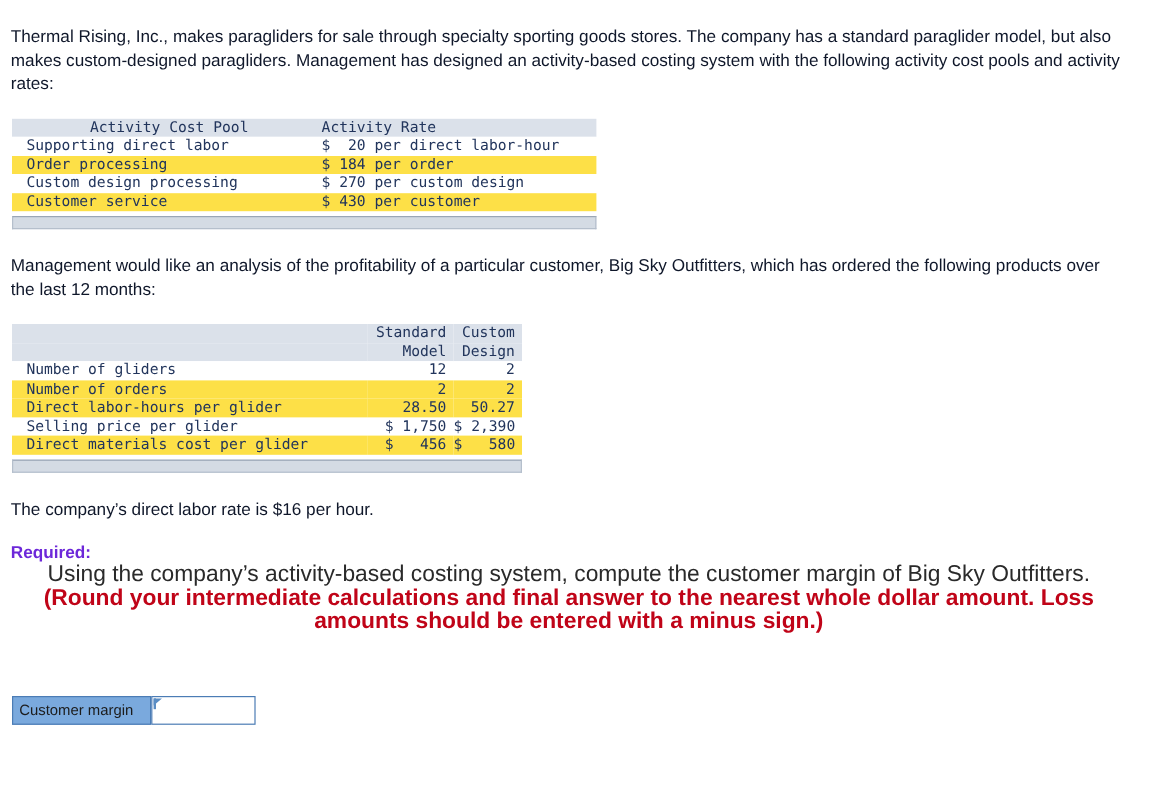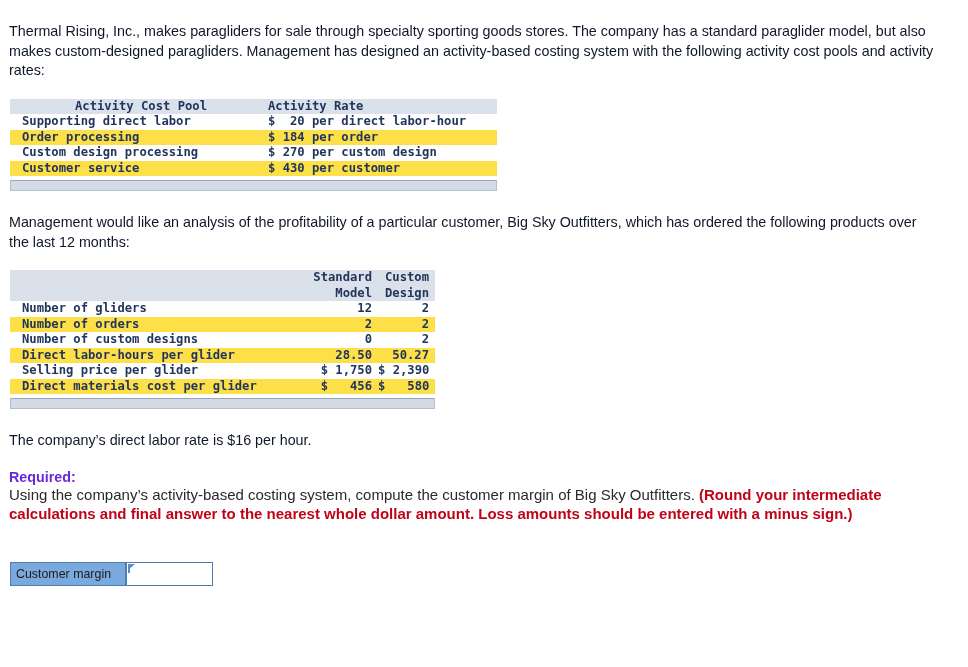--- a/index.html
+++ b/index.html
@@ -36,21 +36,21 @@
     font-family: "DejaVu Sans Mono", "Liberation Mono", monospace;
     font-size: 12.2px;
     color: #22355c;
   }
   .exhibit table {
     border-collapse: collapse;
     table-layout: fixed;
   }
   .exhibit td, .exhibit th {
     padding: 0;
-    font-weight: bold;
+    font-weight: normal;
     white-space: pre;
     line-height: 15.5px;
     height: 15.5px;
     vertical-align: middle;
   }
   .exhibit .hdr td, .exhibit .hdr th {
     background: #dbe1ea;
     color: #22355c;
   }
   .exhibit .row-odd td { background: #ffffff; }
@@ -83,35 +83,36 @@
   .hscroll-2 { width: 425px; }
 
   
   .required-label {
     font-size: 14.3px;
     font-weight: bold;
     color: #6d28d9;
     margin: 0 0 0 9px;
   }
   .required-body {
-    font-size: 15px;
+    font-size: 19px;
     line-height: 19.5px;
     margin: 0 0 0 9px;
     color: #2a2a2a;
     max-width: 930px;
+    text-align: center;
   }
   .red-bold {
     color: #c00418;
     font-weight: bold;
   }
 
   
   .answer-row {
     margin-left: 10px;
-    margin-top: 38px;
+    margin-top: 52px;
     display: flex;
     align-items: stretch;
     width: 228px;
     height: 24px;
   }
   .answer-label {
     background: #7aa9dd;
     border: 1px solid #4b7cb5;
     box-sizing: border-box;
     font-size: 12.4px;
@@ -231,25 +232,20 @@
       <tr class="row-odd">
         <td class="cell-label">Number of gliders</td>
         <td class="cell-num">12</td>
         <td class="cell-num">2</td>
       </tr>
       <tr class="row-even">
         <td class="cell-label">Number of orders</td>
         <td class="cell-num">2</td>
         <td class="cell-num">2</td>
       </tr>
-      <tr class="row-odd">
-        <td class="cell-label">Number of custom designs</td>
-        <td class="cell-num">0</td>
-        <td class="cell-num">2</td>
-      </tr>
       <tr class="row-even">
         <td class="cell-label">Direct labor-hours per glider</td>
         <td class="cell-num">28.50</td>
         <td class="cell-num">50.27</td>
       </tr>
       <tr class="row-odd">
         <td class="cell-label">Selling price per glider</td>
         <td class="cell-num">$ 1,750</td>
         <td class="cell-num">$ 2,390</td>
       </tr>

